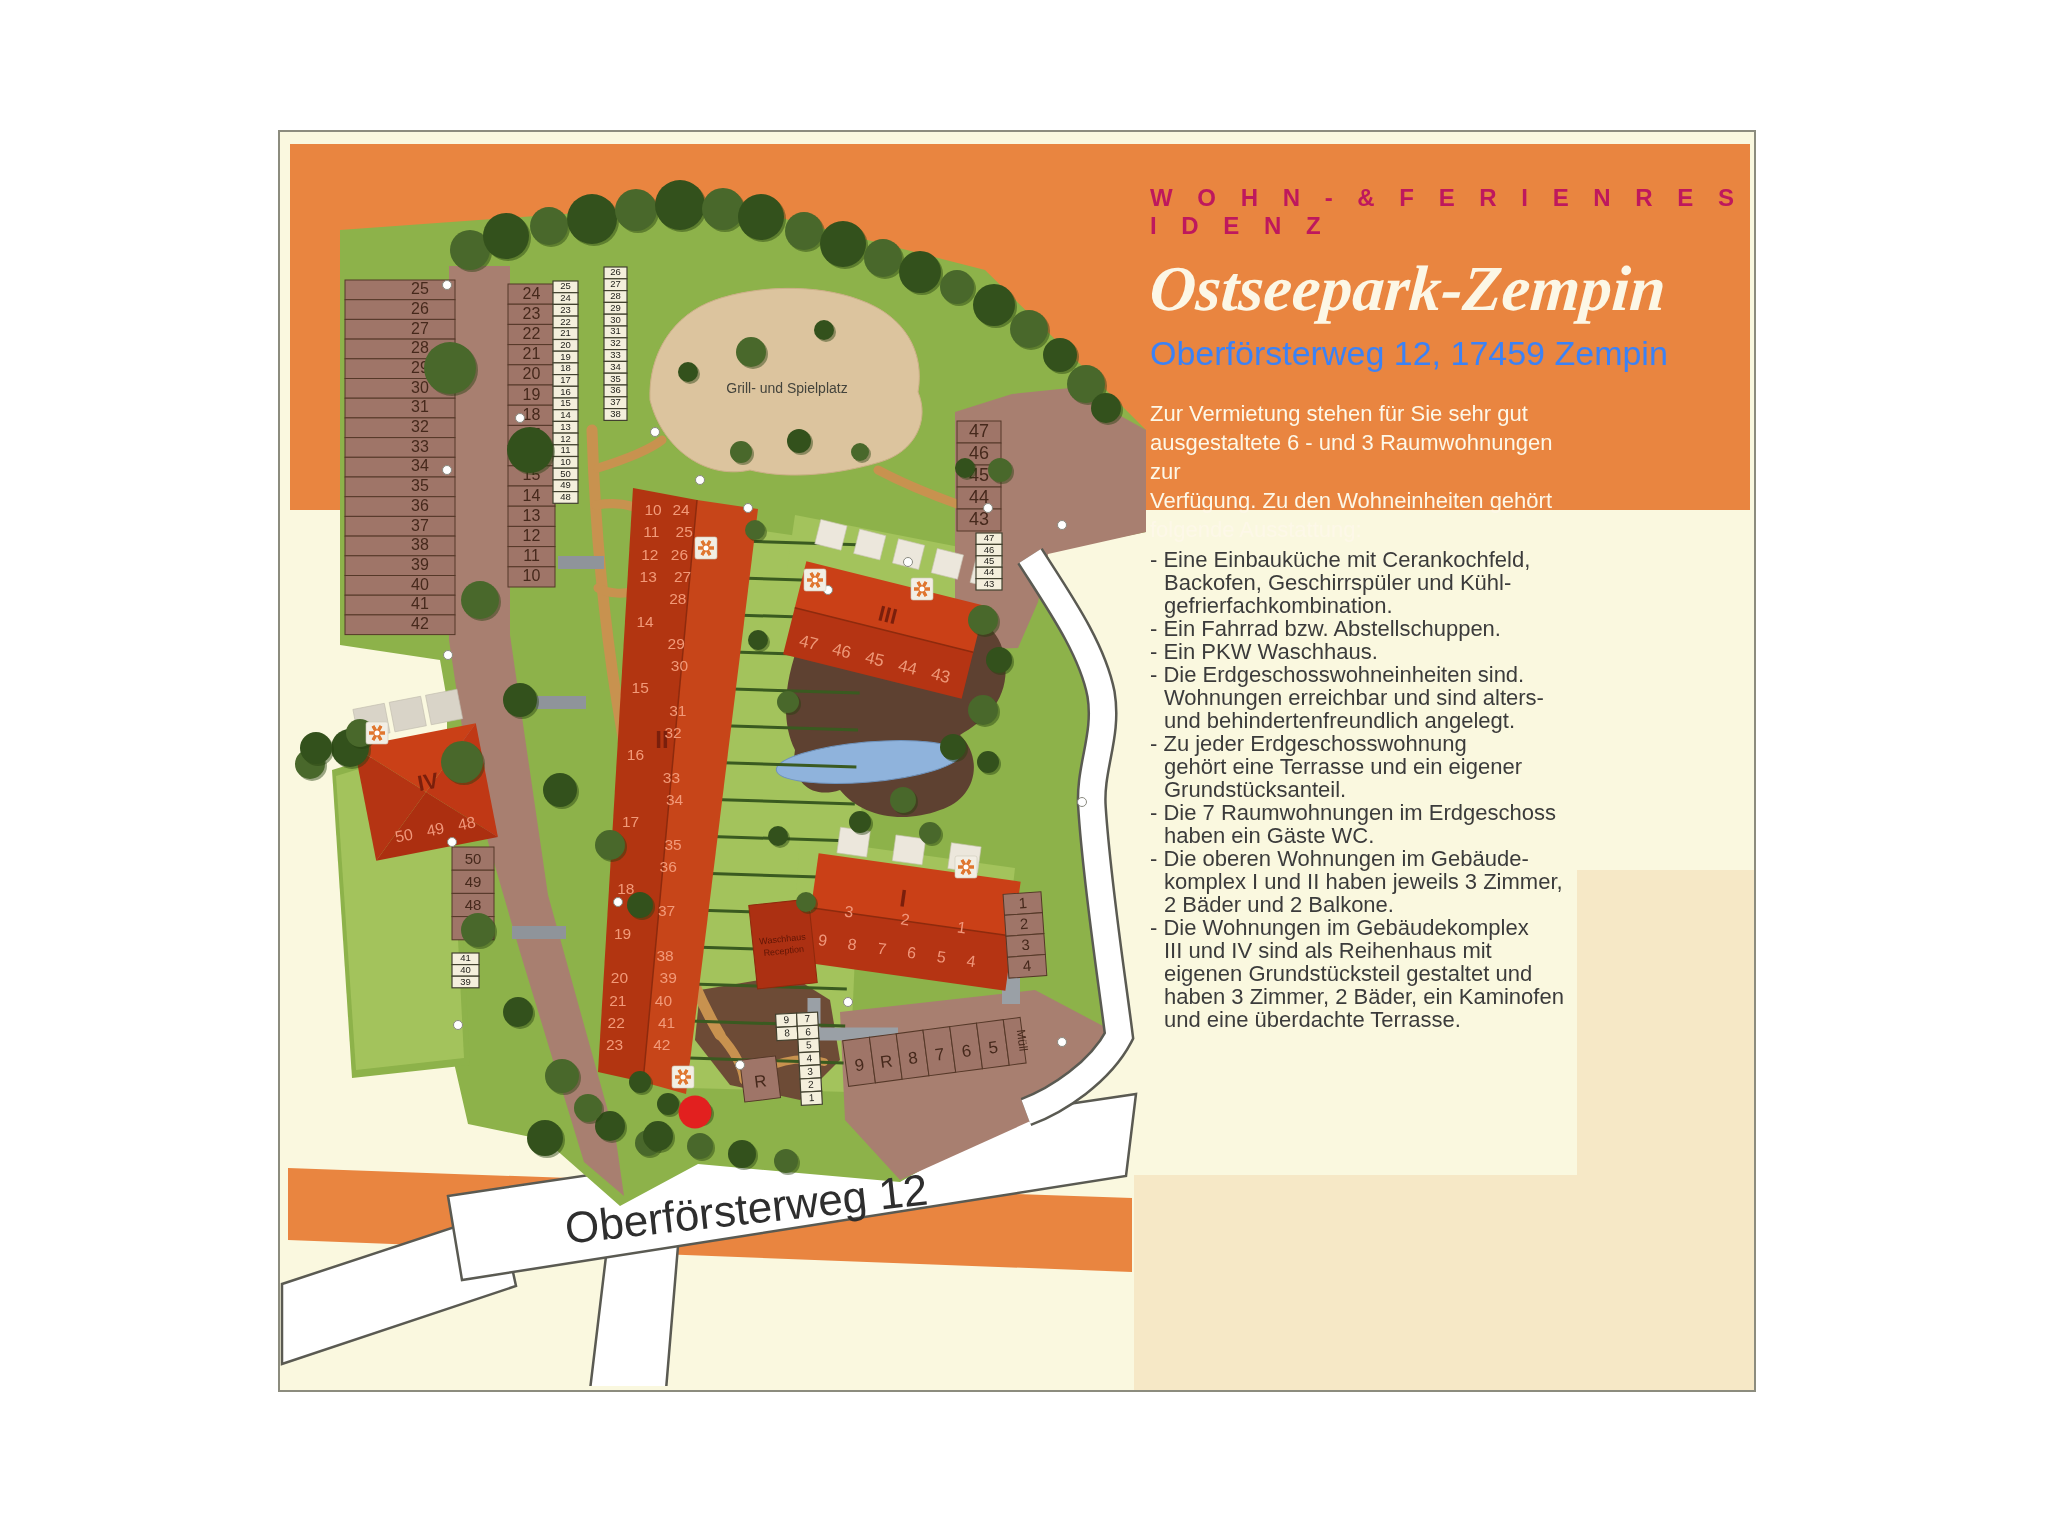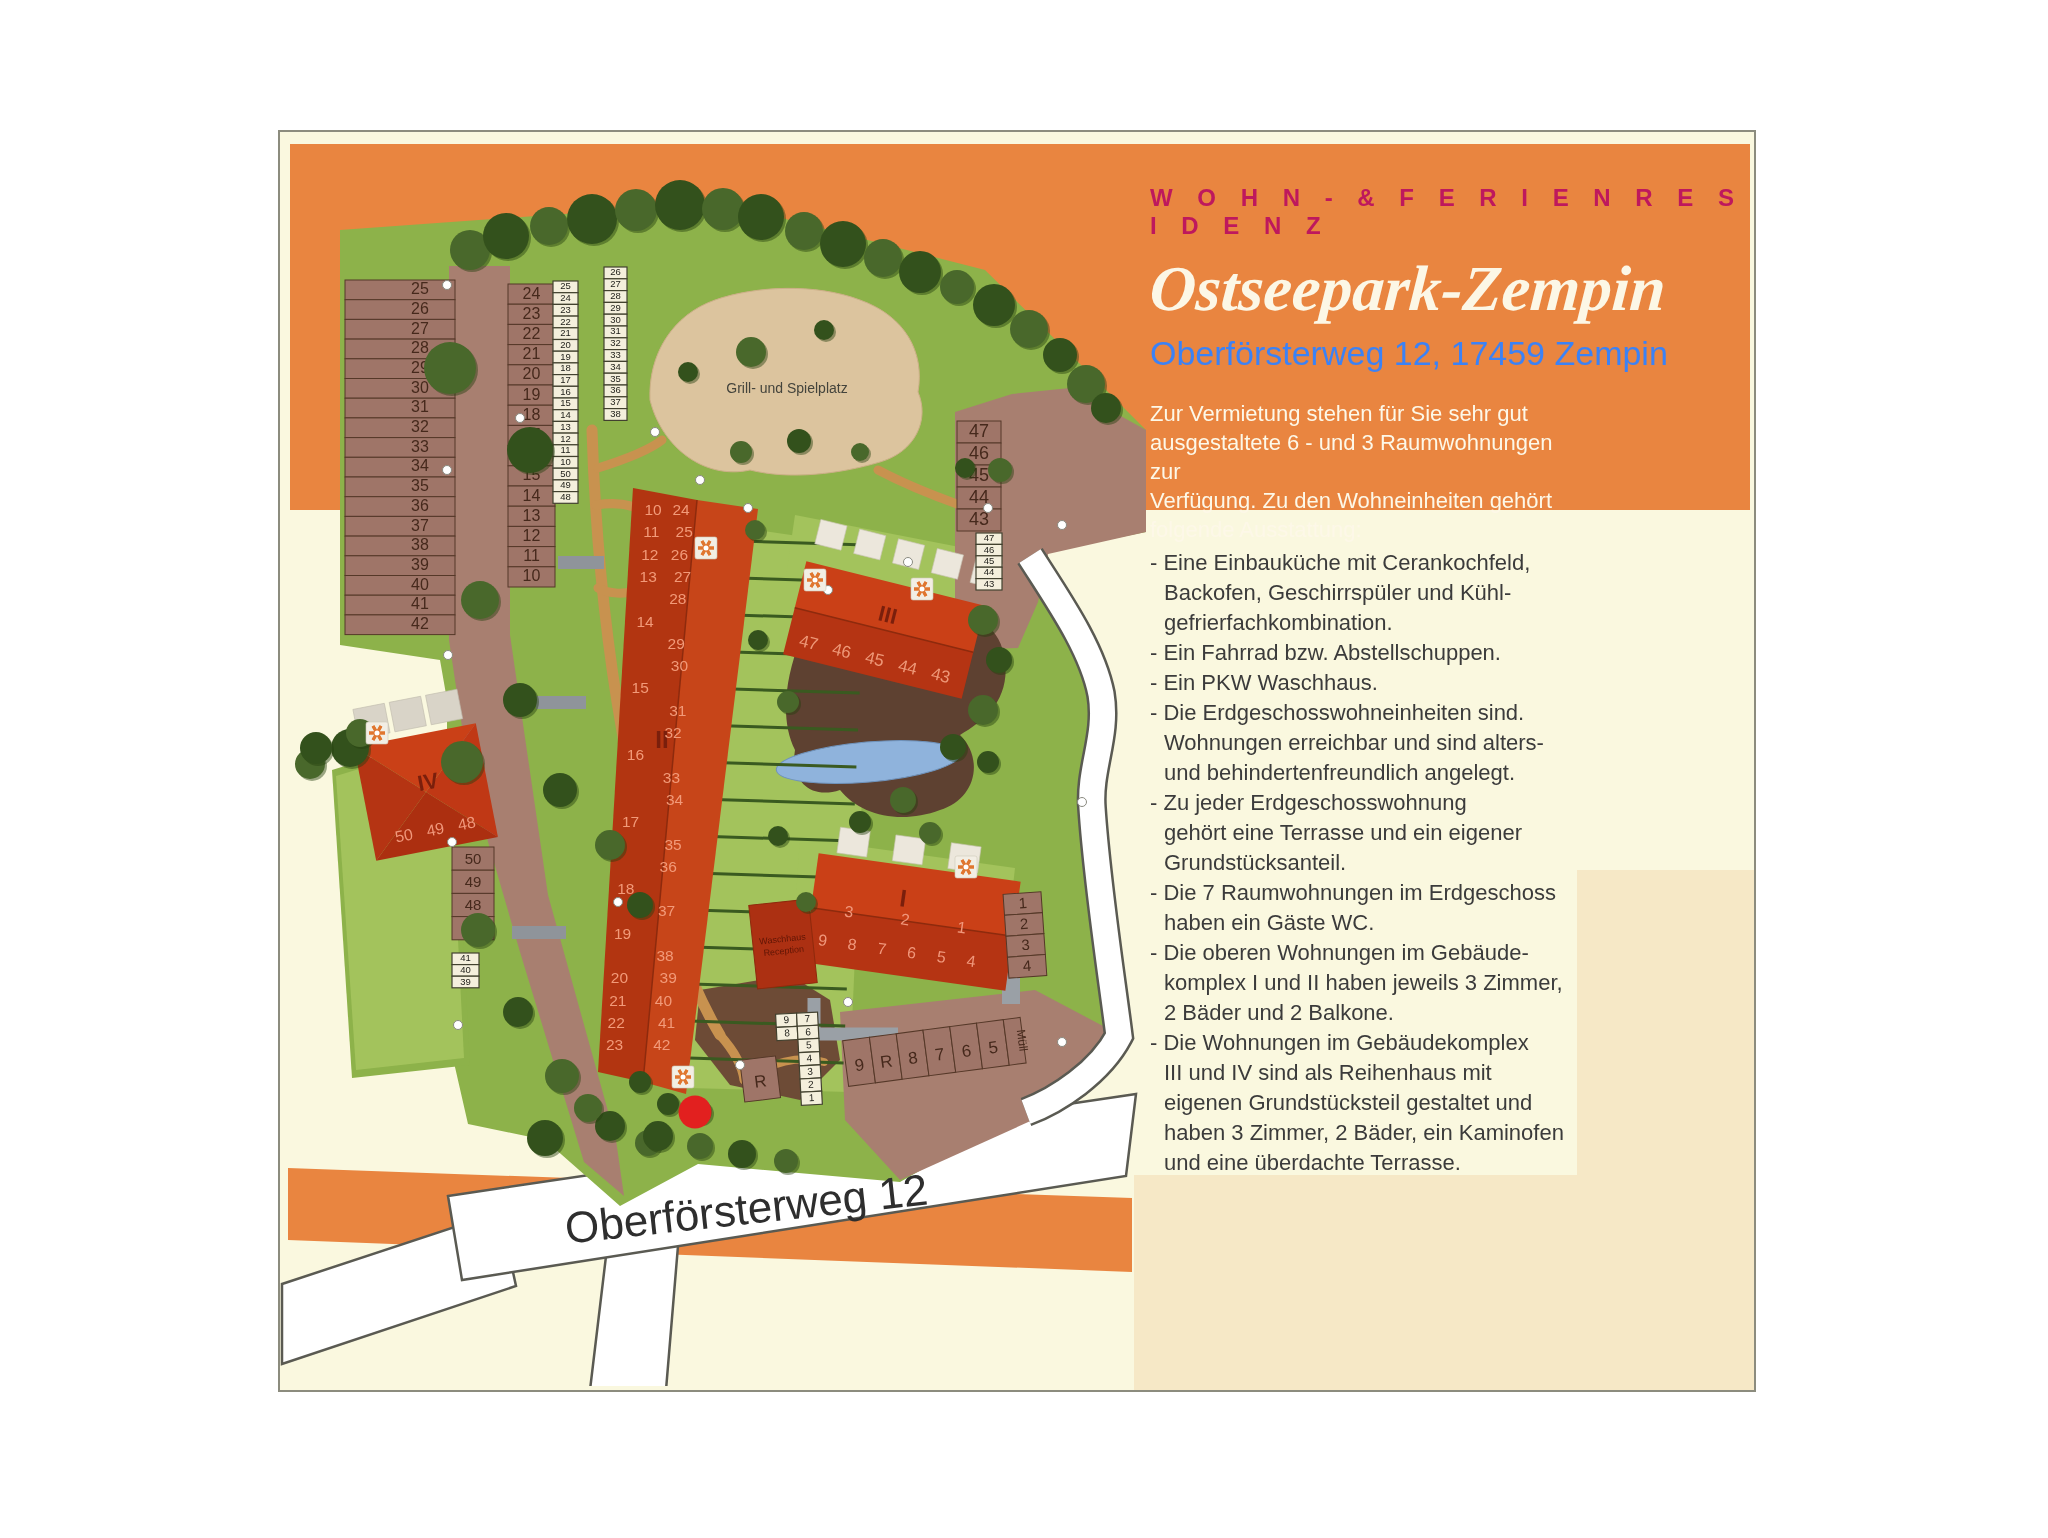--- a/index.html
+++ b/index.html
@@ -7,21 +7,21 @@
   #card{position:absolute;left:278px;top:130px;width:1474px;height:1258px;background:#FAF8DF;border:2px solid #8C8C7E;}
   .orange-top{position:absolute;left:10px;top:12px;width:1460px;height:366px;background:#E98540;}
   .beige-right{position:absolute;left:1297px;top:738px;width:177px;height:520px;background:#F6E8C6;}
   .beige-bottom{position:absolute;left:854px;top:1043px;width:620px;height:215px;background:#F6E8C6;}
   #mapsvg{position:absolute;left:0;top:0;width:2048px;height:1538px;pointer-events:none;}
   #header-text{position:absolute;left:1150px;top:184px;width:610px;color:#FDF8E8;}
   .eyebrow{font-size:24px;font-weight:bold;letter-spacing:9px;color:#be185d;}
   .title{font-family:"Liberation Serif",serif;font-style:italic;font-weight:bold;font-size:64px;line-height:70px;margin-top:14px;color:#FCF7E6;transform:skewX(-4deg);transform-origin:left;}
   .address{font-size:34px;margin-top:10px;color:#3b82f6;}
   .intro{font-size:22px;line-height:29px;margin-top:26px;white-space:pre-line;color:#FDF8E8;width:420px;}
-  #features{position:absolute;left:1150px;top:548px;width:490px;color:#3B3B3B;font-size:22px;line-height:30px;}
+  #features{position:absolute;left:1150px;top:548px;width:490px;color:#3B3B3B;font-size:22px;line-height:23px;}
   #features .feat{white-space:pre-line;padding-left:14px;text-indent:-14px;}
   text{font-family:"Liberation Sans",sans-serif;}
 </style>
 </head>
 <body>
 
 <div id="page">
   <div id="card">
     <div class="orange-top"></div>
     <div class="beige-right"></div>

